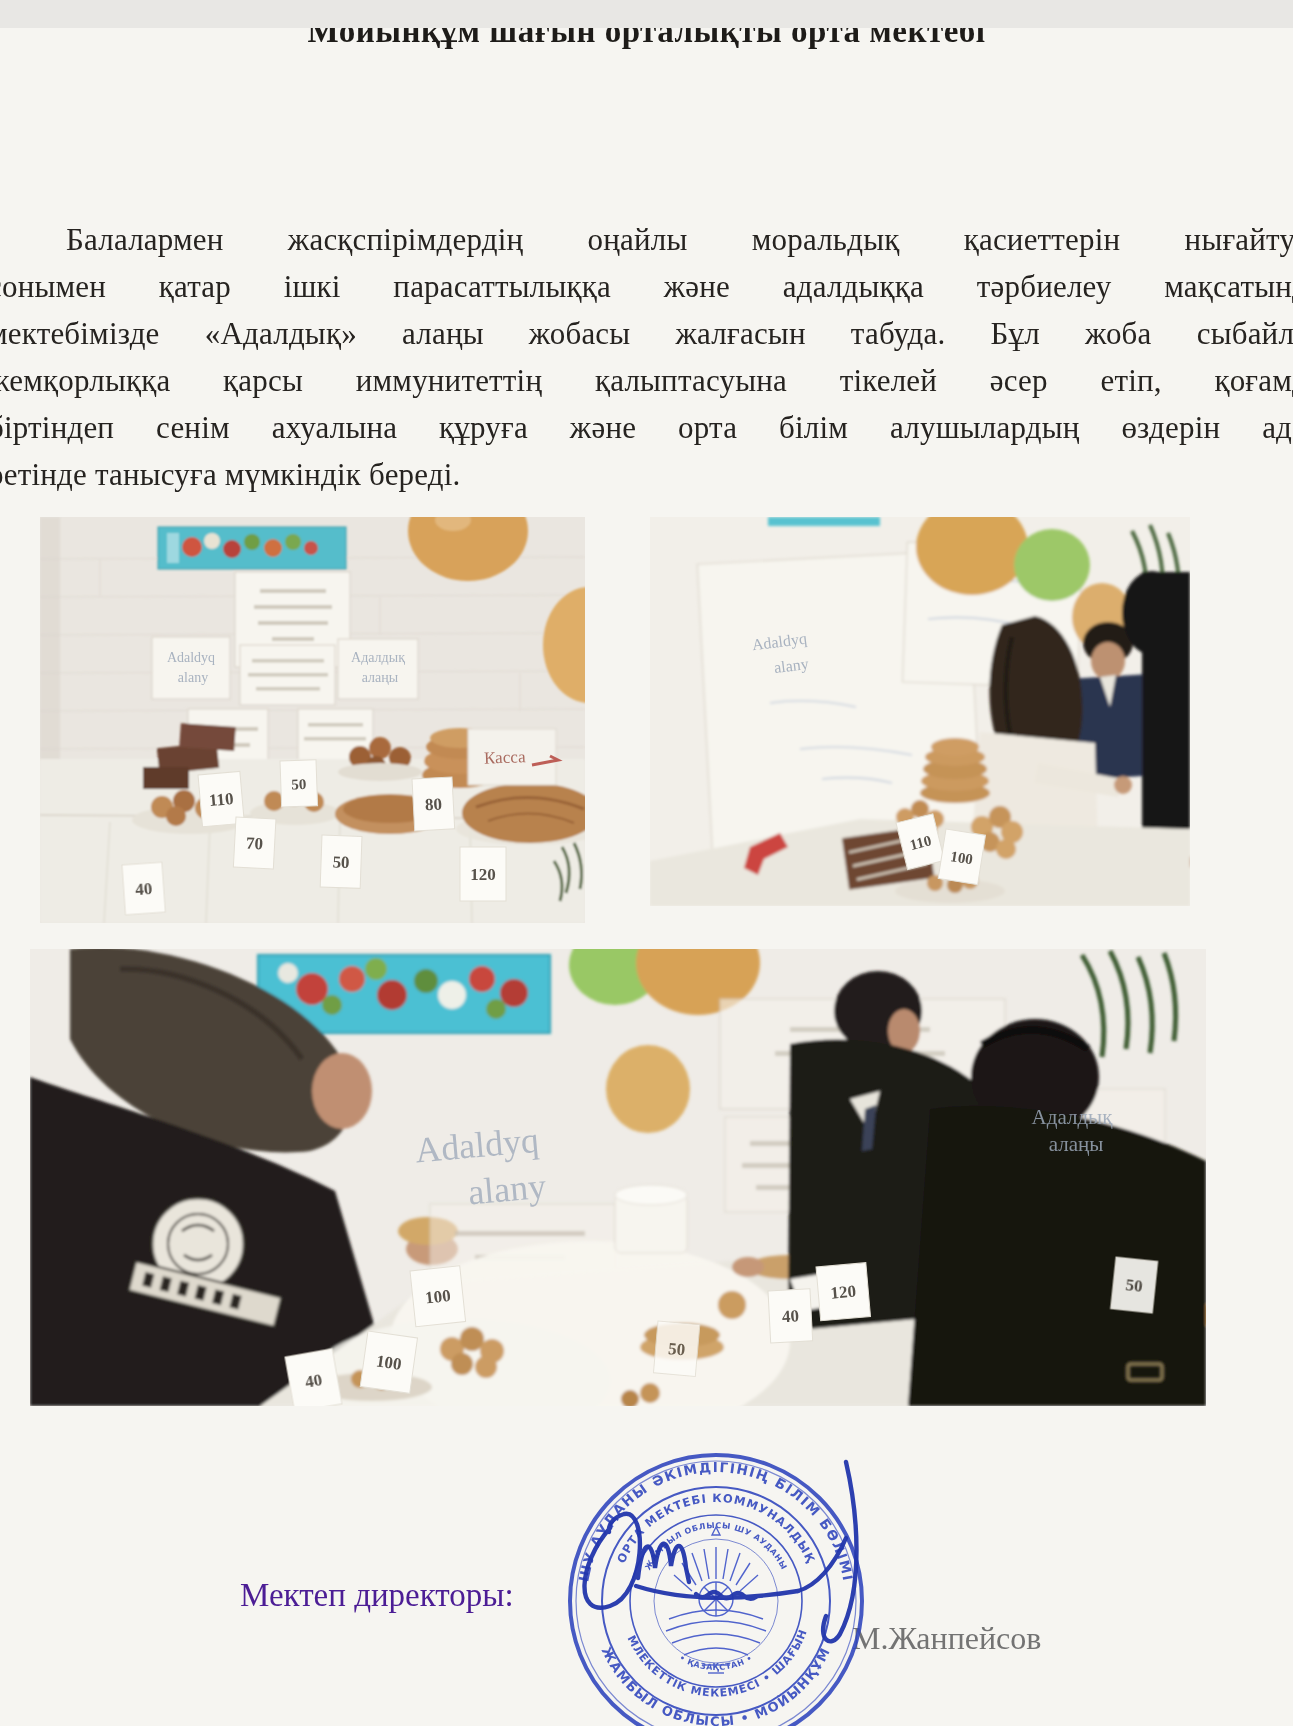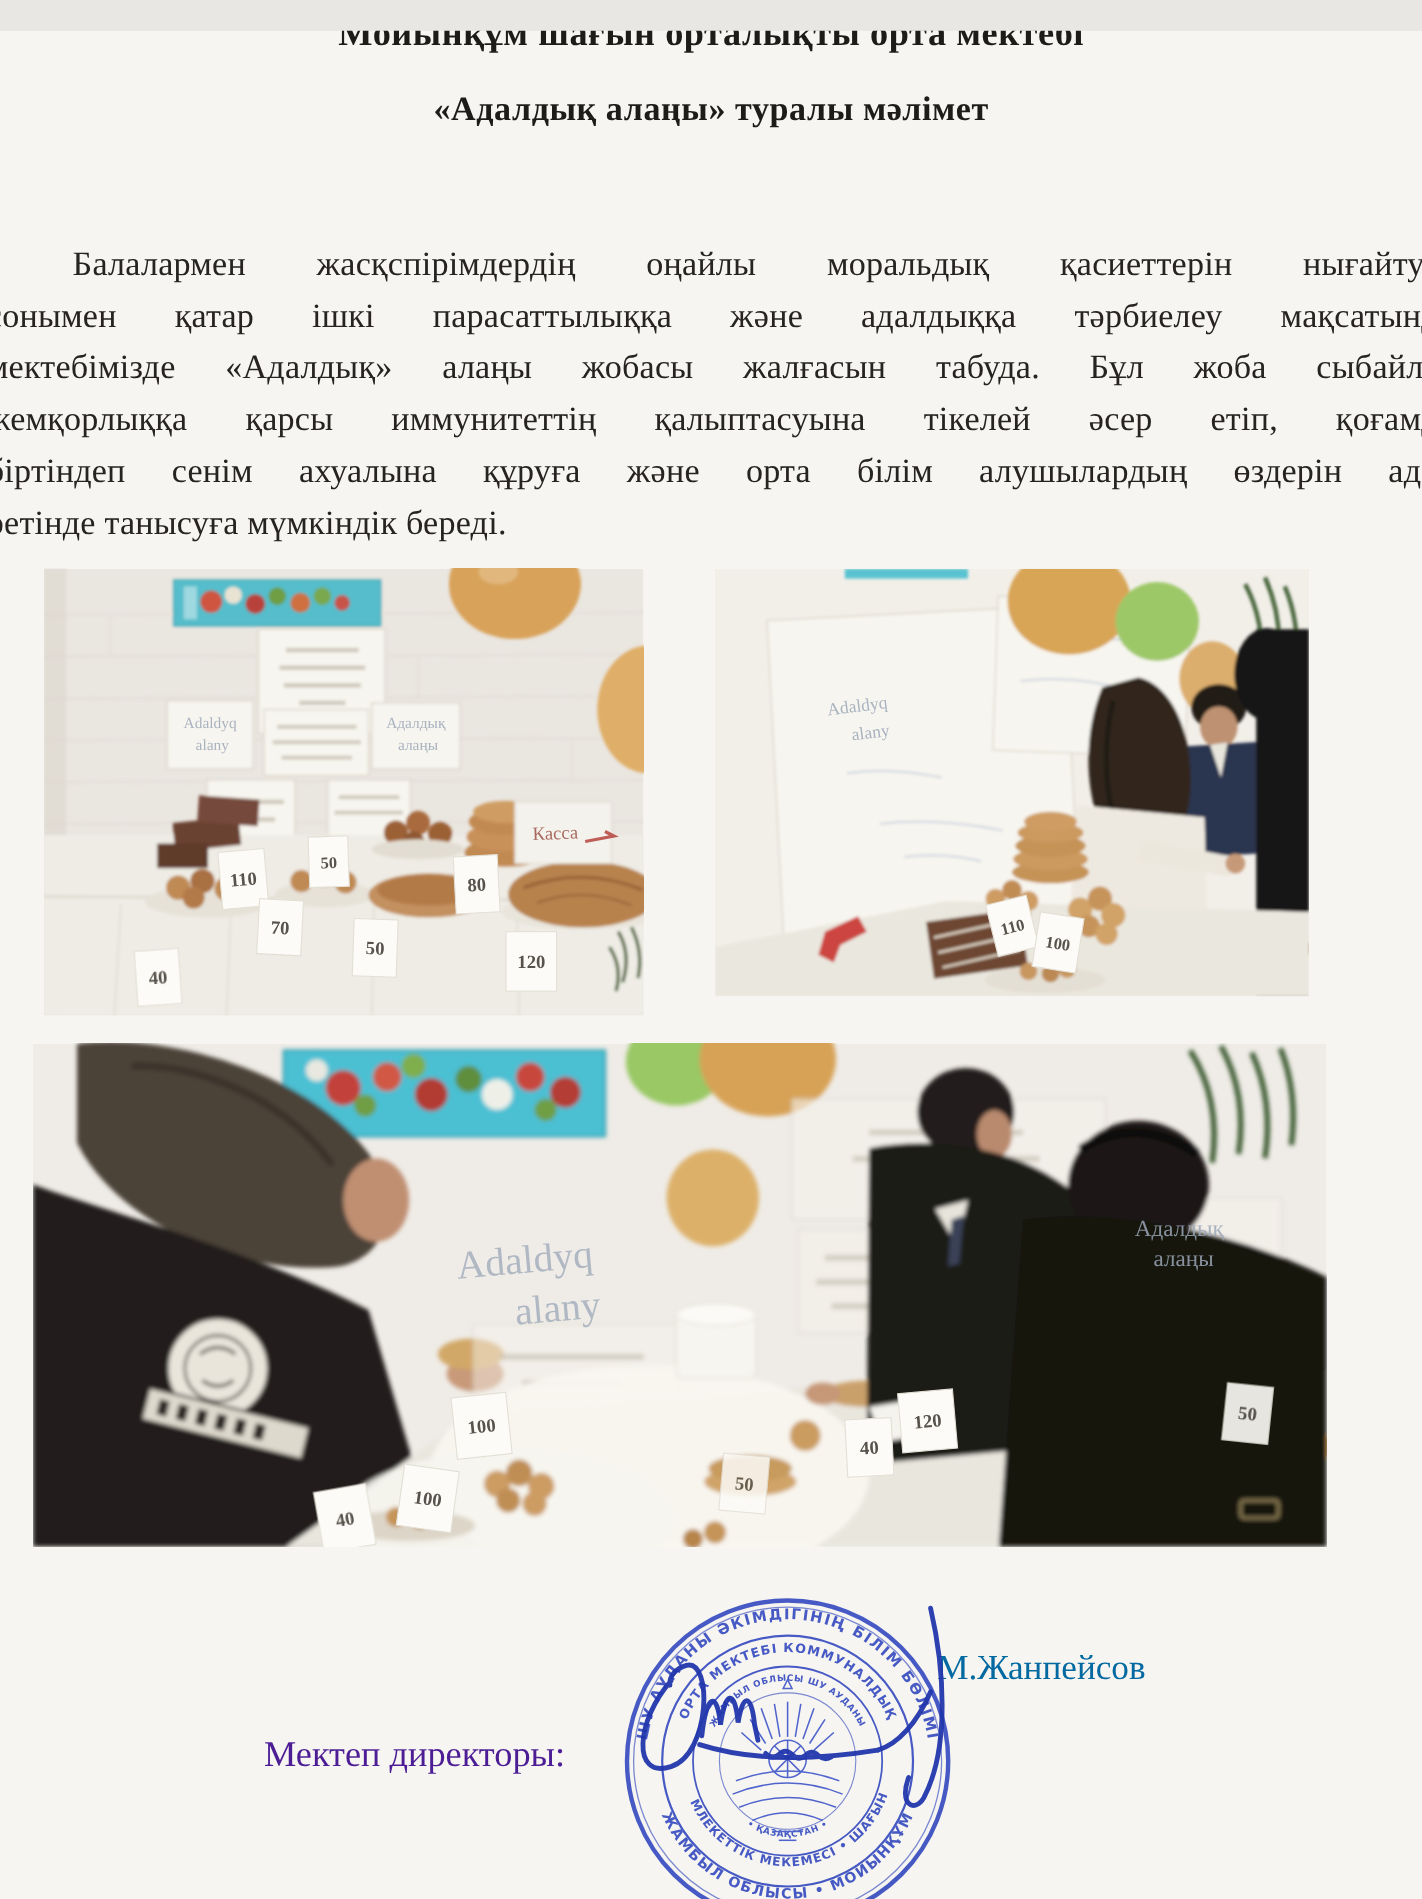--- a/index.html
+++ b/index.html
@@ -13,40 +13,39 @@
   .pline{height:47px;line-height:47px;text-align:justify;text-align-last:justify;
          white-space:nowrap;letter-spacing:.2px;}
   .pline.indent{padding-left:78px;}
   .pline.last{text-align:left;text-align-last:left;}
   .photo{position:absolute;overflow:hidden;}
   .p1{left:40px;top:489px;width:545px;height:406px;}
   .p2{left:650px;top:489px;width:540px;height:389px;}
   .p3{left:30px;top:921px;width:1176px;height:457px;}
   .photo svg{display:block;}
   .sig-label{position:absolute;left:240px;top:1549px;font-size:33px;color:#4c1d95;z-index:1;}
-  .sig-name{position:absolute;left:852px;top:1469px;font-size:32px;color:#0369a1;z-index:1;}
+  .sig-name{position:absolute;left:852px;top:1592px;font-size:32px;color:#737373;z-index:1;}
   .stamp{position:absolute;left:566px;top:1423px;width:300px;height:300px;z-index:2;}
   .autograph{position:absolute;left:540px;top:1418px;width:380px;height:230px;z-index:3;}
   
   .tag-bg{fill:#fcfbf7;stroke:#e3dfd5;stroke-width:1;}
   .tag-txt{font-family:"Liberation Serif",serif;font-weight:bold;font-size:17px;
            fill:#57524b;text-anchor:middle;}
   .tag-txt.sm{font-size:15px;}
   .wtxt{font-family:"Liberation Serif",serif;fill:#9ba7b8;text-anchor:middle;opacity:.85;}
   .wline{fill:#c6bfb2;opacity:.8;}
   .stamp-ring-text{font-family:"DejaVu Sans",sans-serif;font-weight:bold;fill:#2e44bd;}
   .paper{fill:#f7f5ef;stroke:#dcd6cb;stroke-width:1.2;}
 </style>
 </head>
 <body>
 
 <div class="page">
 
   <div class="title t1">Мойынқұм шағын орталықты орта мектебі</div>
-  <div class="title t2">«Адалдық алаңы» туралы мәлімет</div>
 
   <div class="para">
     <div class="pline indent">Балалармен жасқспірімдердің оңайлы моральдық қасиеттерін нығайтуға</div>
     <div class="pline">сонымен қатар ішкі парасаттылыққа және адалдыққа тәрбиелеу мақсатында</div>
     <div class="pline">мектебімізде «Адалдық» алаңы жобасы жалғасын табуда. Бұл жоба сыбайлас</div>
     <div class="pline">жемқорлыққа қарсы иммунитеттің қалыптасуына тікелей әсер етіп, қоғамда</div>
     <div class="pline">біртіндеп сенім ахуалына құруға және орта білім алушылардың өздерін адал</div>
     <div class="pline last">ретінде танысуға мүмкіндік береді.</div>
   </div>
 

